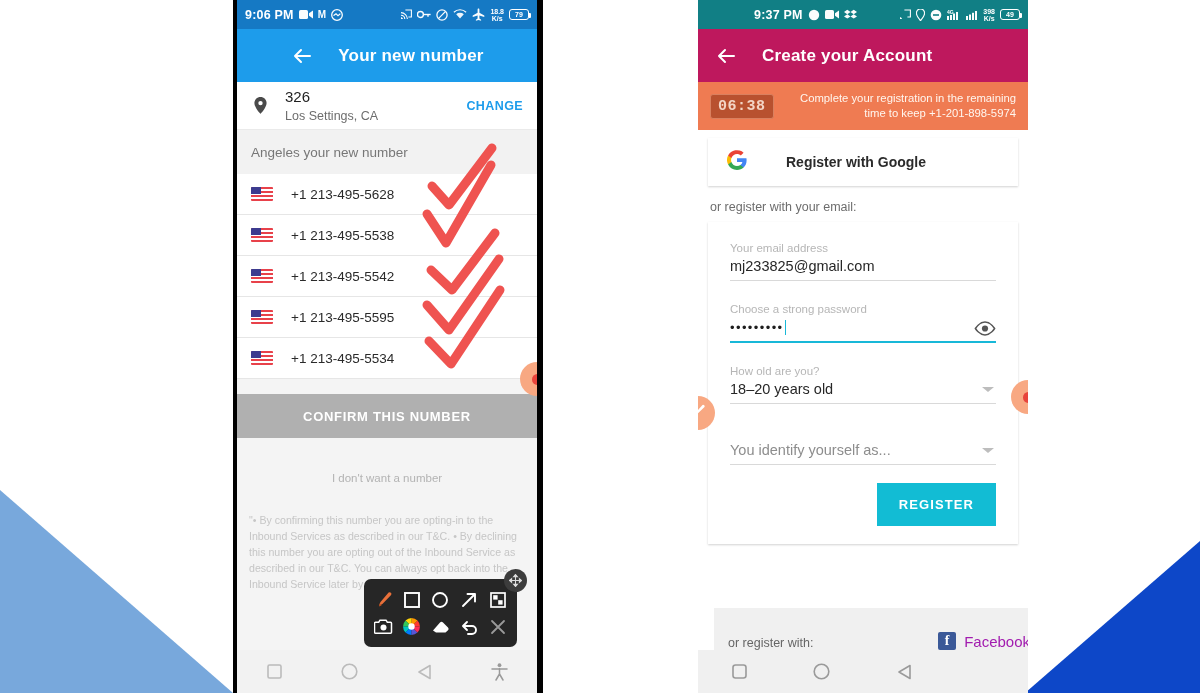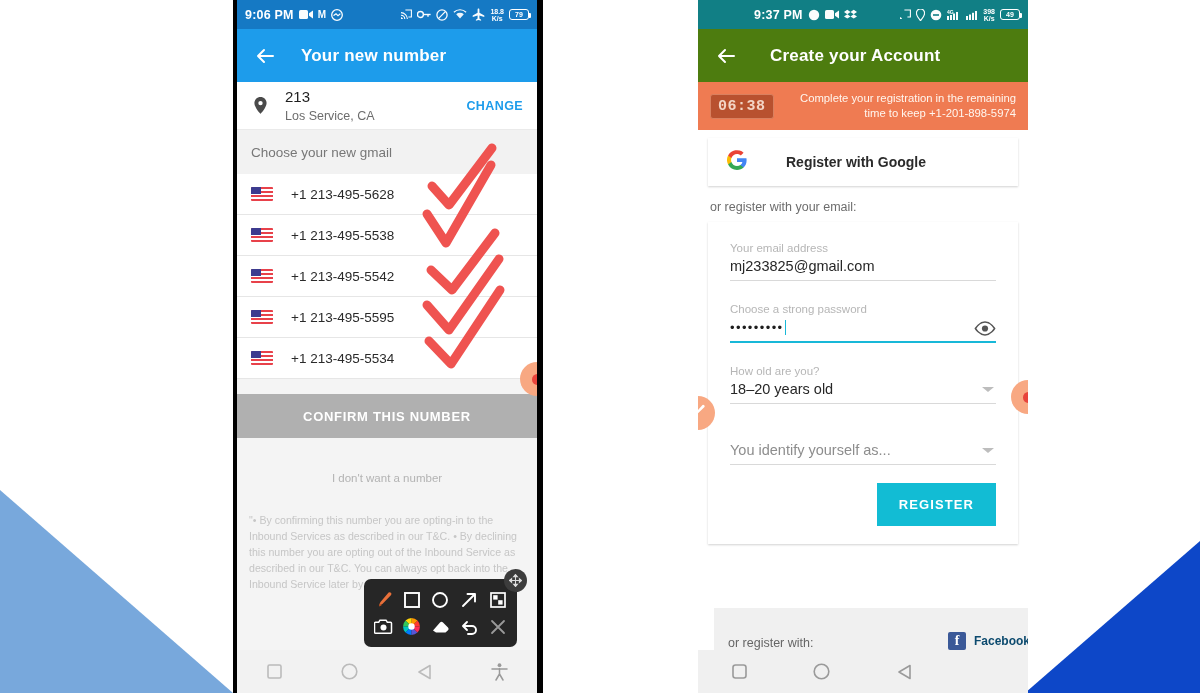--- a/index.html
+++ b/index.html
@@ -44,22 +44,22 @@
   .sb-ico svg { display: block; }
   .sb-net { font-size: 7px; line-height: 7px; text-align: center; font-weight: bold; }
   .batt {
     border: 1.4px solid #fff; border-radius: 3px; width: 20px; height: 11px;
     font-size: 7px; line-height: 9px; text-align: center; position: relative; font-weight: bold;
   }
   .batt:after { content:""; position:absolute; right:-3.2px; top:3px; width:2px; height:5px; background:#fff; border-radius:0 1px 1px 0;}
 
   
   .appbar { display: flex; align-items: center; height: 53px; padding: 0 16px; color: #fff; }
-  #appbar-left  { background: #1d9ceb; }
-  #appbar-right { background: #4d7c0f; gap: 8px; }
+  #appbar-left  { background: #1d9ceb; justify-content: center; }
+  #appbar-right { background: #be185d; }
   .appbar-title { font-size: 17px; font-weight: bold; margin-left: 24px; letter-spacing: .2px; }
   .back-arrow { width: 24px; height: 24px; cursor: pointer; }
 
   
   .loc-row {
     display: flex; align-items: center; background: #fff;
     height: 48px; padding: 0 14px; border-bottom: 1px solid #eaeaea;
   }
   .loc-pin { width: 18px; margin-right: 16px; display:flex; align-items:center; justify-content:center;}
   .loc-text { flex: 1; }
@@ -156,21 +156,21 @@
     padding: 14px 22px; border:none; float:right; cursor:pointer; margin-top: 8px;
   }
   #social-row {
     position:absolute; left:16px; bottom:43px; width:100%; height: 42px;
     background:#f0f0f0; display:flex; align-items:flex-end; padding: 0 14px;
   }
   .sr-label { font-size: 12.5px; color:#666; }
   .fb-group { margin-left:auto; display:flex; align-items:center; gap:8px; cursor:pointer;}
   .fb-badge { width:18px;height:18px;background:#3b5998;border-radius:2px;color:#fff;
     font-weight:bold;font-size:14px;text-align:center;line-height:18px;font-family:"Liberation Serif",serif;}
-  .fb-label { font-size: 12px; color:#0c4a6e; font-weight:bold; }
+  .fb-label { font-size: 15px; color:#a21caf; font-weight:normal; }
   .right-bg { background:#f0f0f0; position:absolute; left:0; right:0; top:0; bottom:0; z-index:-1;}
 </style>
 </head>
 <body>
 
 <div id="stage">
 
   <div class="tri" id="tri-left"></div>
   <div class="tri" id="tri-right"></div>
 
@@ -243,27 +243,27 @@
         <span class="appbar-title">Your new number</span>
       </div>
 
       <div class="loc-row">
         <span class="loc-pin">
           <svg width="13" height="17" viewBox="0 0 13 17">
               <path d="M6.5 0C3 0 .4 2.6.4 6.1c0 4.5 6.1 10.9 6.1 10.9s6.1-6.4 6.1-10.9C12.6 2.6 10 0 6.5 0zm0 8.3a2.2 2.2 0 1 1 0-4.4 2.2 2.2 0 0 1 0 4.4z" fill="#4a4a4a"></path>
             </svg>
         </span>
         <span class="loc-text">
-          <span class="loc-code">213</span><br>
-          <span class="loc-city">Los Service, CA</span>
+          <span class="loc-code">326</span><br>
+          <span class="loc-city">Los Settings, CA</span>
         </span>
         <span class="loc-change">CHANGE</span>
       </div>
 
-      <div class="section-label">Choose your new gmail</div>
+      <div class="section-label">Angeles your new number</div>
 
       <div class="num-row">
         <span class="flag">
             <span class="stripes"></span>
             <span class="canton"></span>
           </span>
         <span class="num-text">+1 213-495-5628</span>
       </div>
       <div class="num-row">
         <span class="flag">

